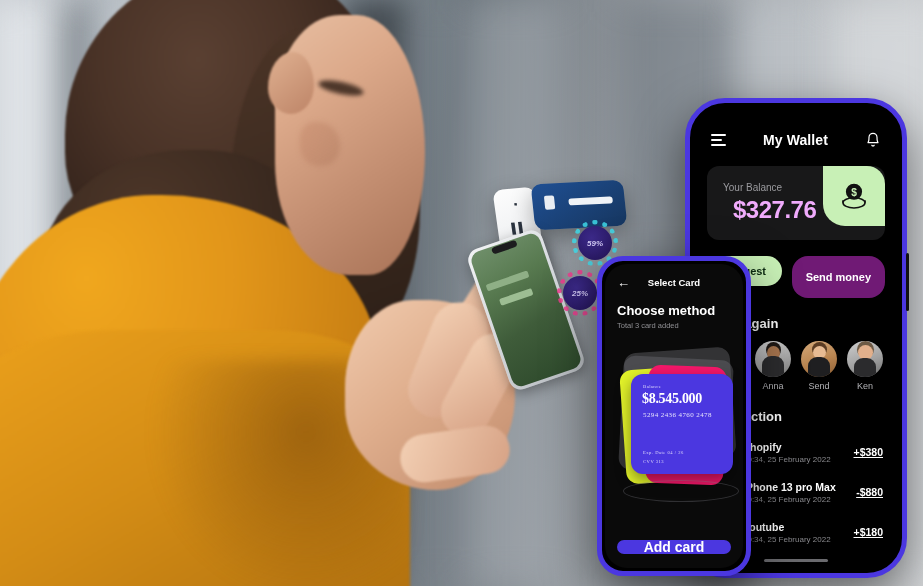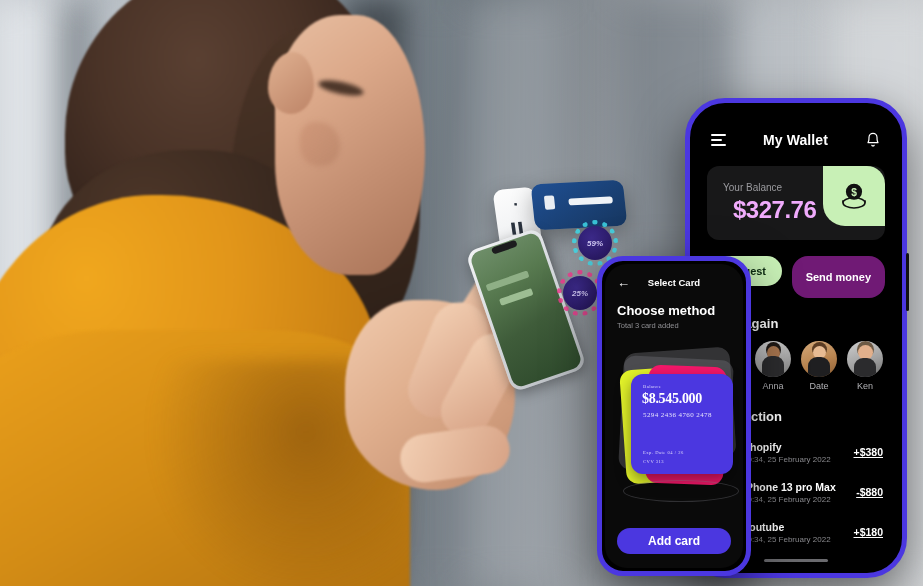--- a/index.html
+++ b/index.html
@@ -302,22 +302,22 @@
   .sc-main .lbl { position:absolute; left:12px; top:10px; color:#d8d2fb; font-size:5px; letter-spacing:.3px; }
   .sc-main .amt { position:absolute; left:11px; top:17px; color:#fff; font-size:14px; font-weight:bold; letter-spacing:-.3px; }
   .sc-main .num { position:absolute; left:12px; top:37px; color:#e4e0fb; font-size:7px; letter-spacing:.4px; }
   .sc-main .exp { position:absolute; left:12px; bottom:19px; color:#dcd7fb; font-size:4.6px; letter-spacing:.5px; }
   .sc-main .cvv { position:absolute; left:12px; bottom:10px; color:#dcd7fb; font-size:4.6px; letter-spacing:.5px; }
   .stack-shadow {
     position:absolute; left:18px; top:132px; width:116px; height:22px;
     border:1px solid rgba(120,120,130,.35); border-radius:50%;
   }
   .btn-addcard {
-    margin:auto 12px 14px 12px; height:26px; border-radius:14px; background:#4b37e0;
-    color:#fff; font-size:12px; font-weight:bold;
+    margin:auto 12px 14px 12px; height:14px; border-radius:14px; background:#4b37e0;
+    color:#fff; font-size:14px; font-weight:bold;
     display:flex; align-items:center; justify-content:center; cursor:pointer;
   }
 
   .side-button {
     position:absolute; right:-7px; top:150px; width:3px; height:58px;
     background:#111; border-radius:2px; z-index:9;
   }
 </style>
 </head>
 <body>
@@ -415,21 +415,21 @@
       <div class="contact">
         <div class="av av-anna"></div>
         <div class="c-name">Anna</div>
       </div>
       <div class="contact">
         <div class="av av-alex"></div>
         <div class="c-name">Anna</div>
       </div>
       <div class="contact">
         <div class="av av-devid"></div>
-        <div class="c-name">Date</div>
+        <div class="c-name">Send</div>
       </div>
       <div class="contact">
         <div class="av av-ken"></div>
         <div class="c-name">Ken</div>
       </div>
     </div>
 
     <div class="sec-title">Transaction</div>
     <div class="tx-list">
 

